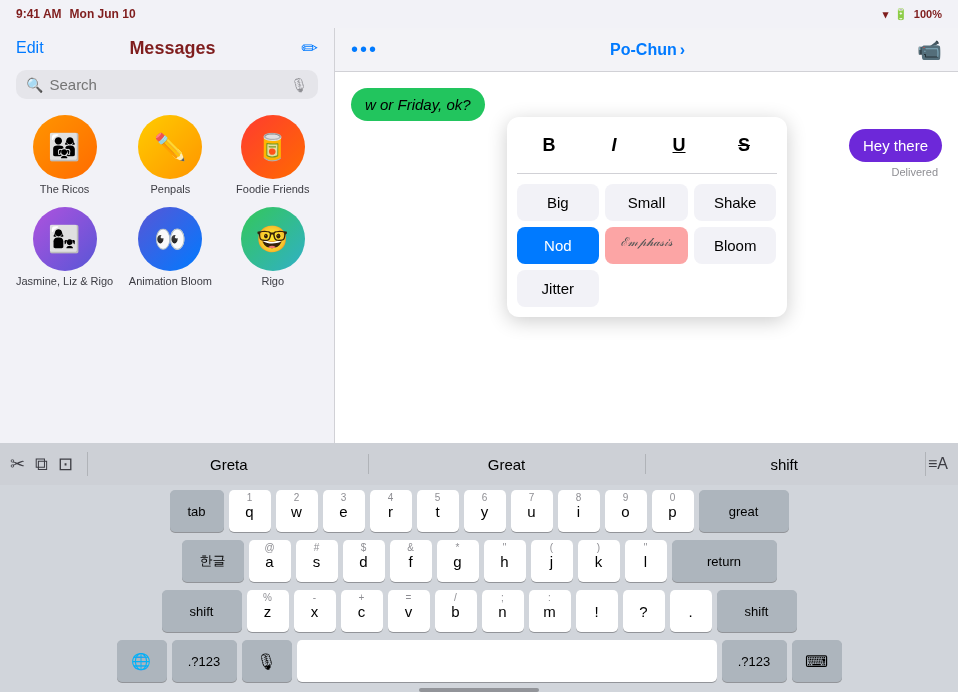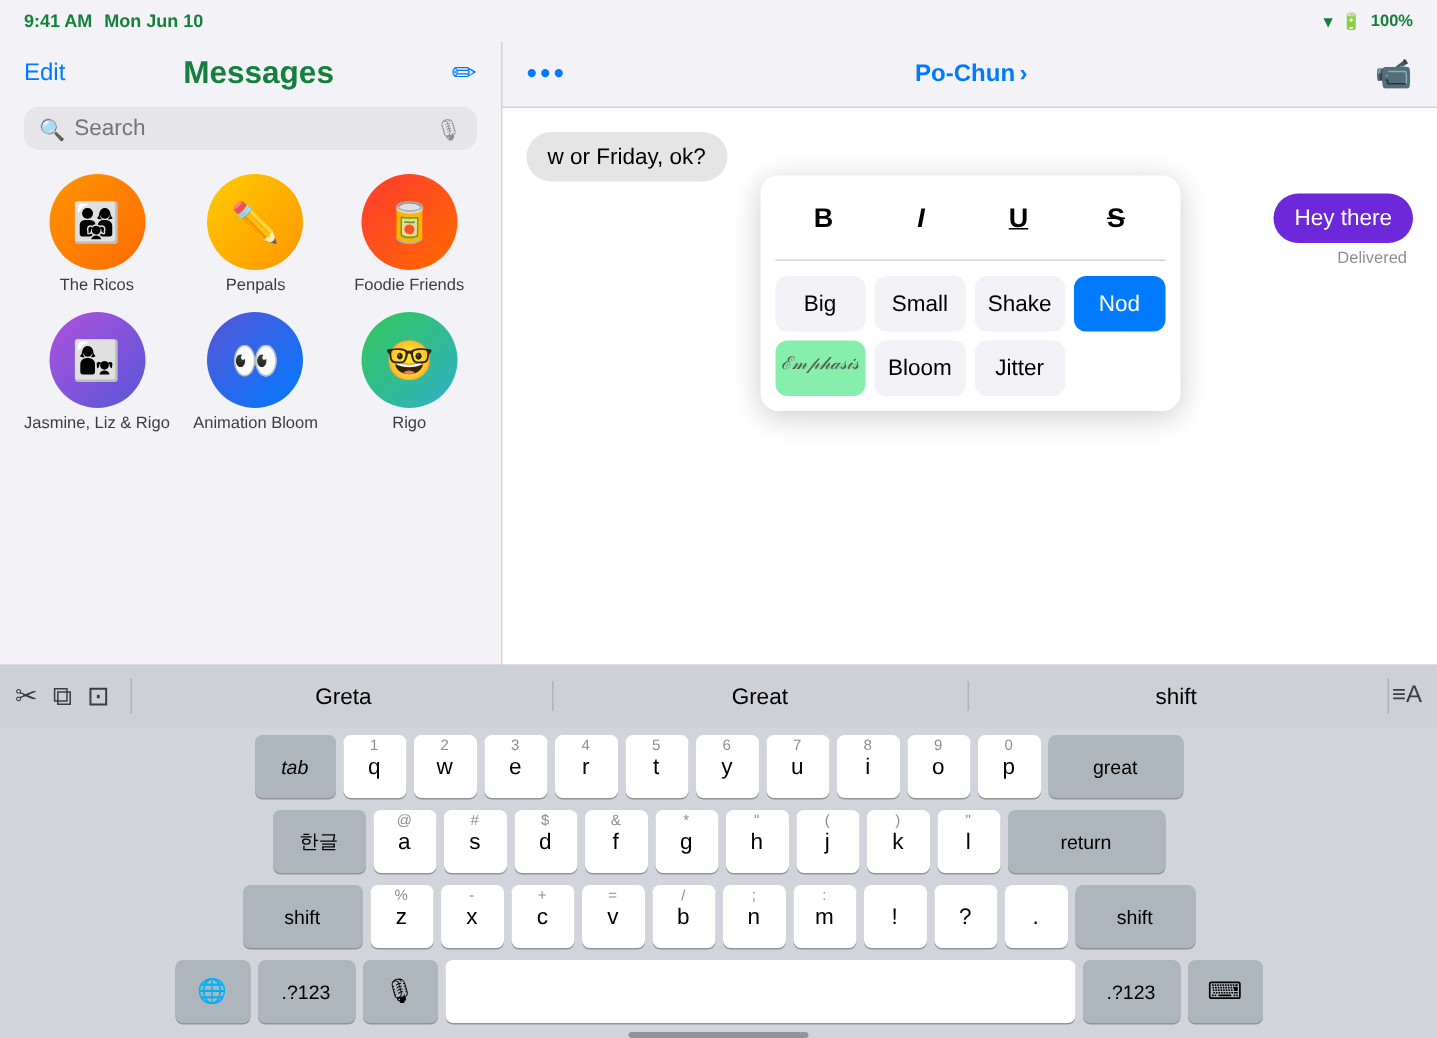--- a/index.html
+++ b/index.html
@@ -17,21 +17,21 @@
       position: absolute;
       top: 0; left: 0; right: 0;
       height: 28px;
       background: #f2f2f7;
       display: flex;
       align-items: center;
       justify-content: space-between;
       padding: 0 16px;
       font-size: 12px;
       font-weight: 600;
-      color: #15803d;
+      color: #7f1d1d;
       z-index: 100;
     }
     .status-left { display: flex; gap: 8px; align-items: center; }
     .status-right { display: flex; gap: 6px; align-items: center; font-size: 11px; }
 
     
     .main-layout {
       position: absolute;
       top: 28px; left: 0; right: 0; bottom: 0;
       display: flex;
@@ -51,23 +51,23 @@
       display: flex;
       align-items: center;
       justify-content: space-between;
     }
     .sidebar-header .edit-btn {
       color: #007aff;
       font-size: 16px;
       cursor: pointer;
     }
     .sidebar-header .title {
-      font-size: 21px;
+      font-size: 18px;
       font-weight: 600;
-      color: #15803d;
+      color: #7f1d1d;
     }
     .sidebar-header .compose-btn {
       color: #007aff;
       font-size: 20px;
       cursor: pointer;
     }
     .search-bar {
       margin: 6px 16px 8px;
       background: #e5e5ea;
       border-radius: 10px;
@@ -158,26 +158,27 @@
       background: #fff;
     }
 
     
     .message-other {
       display: flex;
       justify-content: flex-start;
       margin-bottom: 8px;
     }
     .bubble-other {
-      background: #e5e5e5;
+      background: #22c55e;
       color: #000;
       border-radius: 18px;
       padding: 8px 14px;
       max-width: 60%;
       font-size: 15px;
+      font-style: italic;
     }
 
     
     .message-self {
       display: flex;
       justify-content: flex-end;
       margin-bottom: 4px;
     }
     .bubble-self {
       background: #6d28d9;
@@ -224,41 +225,41 @@
       color: #000;
       cursor: pointer;
       border-radius: 6px;
     }
     .format-icon-btn.bold { font-weight: 900; }
     .format-icon-btn.italic { font-style: italic; font-weight: 600; }
     .format-icon-btn.underline { text-decoration: underline; font-weight: 600; }
     .format-icon-btn.strikethrough { text-decoration: line-through; font-weight: 600; }
     .format-grid {
       display: grid;
-      grid-template-columns: 1fr 1fr 1fr 1fr;
+      grid-template-columns: 1fr 1fr 1fr;
       gap: 6px;
     }
     .format-btn {
       padding: 10px 8px;
       text-align: center;
       border-radius: 8px;
       font-size: 15px;
       cursor: pointer;
       background: #f2f2f7;
       color: #000;
     }
     .format-btn.active {
       background: #007aff;
       color: #fff;
     }
     .format-btn.emoji-style {
       font-family: serif;
       font-style: italic;
       font-size: 13px;
-      background: #86efac;
+      background: #fca5a5;
       color: #555;
     }
 
     
     .input-bar {
       height: 50px;
       background: #f9f9f9;
       border-top: 1px solid #d1d1d6;
       display: flex;
       align-items: center;
@@ -418,21 +419,21 @@
       color: #8e8e93;
       position: absolute;
       top: 2px;
       left: 0; right: 0;
       text-align: center;
     }
     .key-special {
       background: #adb5bd;
       color: #000;
     }
-    .key-tab { width: 54px; font-size: 13px; font-style: italic; }
+    .key-tab { width: 54px; font-size: 13px; }
     .key-hangul { width: 62px; font-size: 13px; }
     .key-shift { width: 80px; font-size: 13px; }
     .key-delete { width: 90px; font-size: 13px; }
     .key-return { width: 105px; font-size: 13px; }
     .key-space {
       background: #fff;
       flex: 1;
       max-width: 420px;
     }
     .key-globe { width: 50px; font-size: 16px; }

